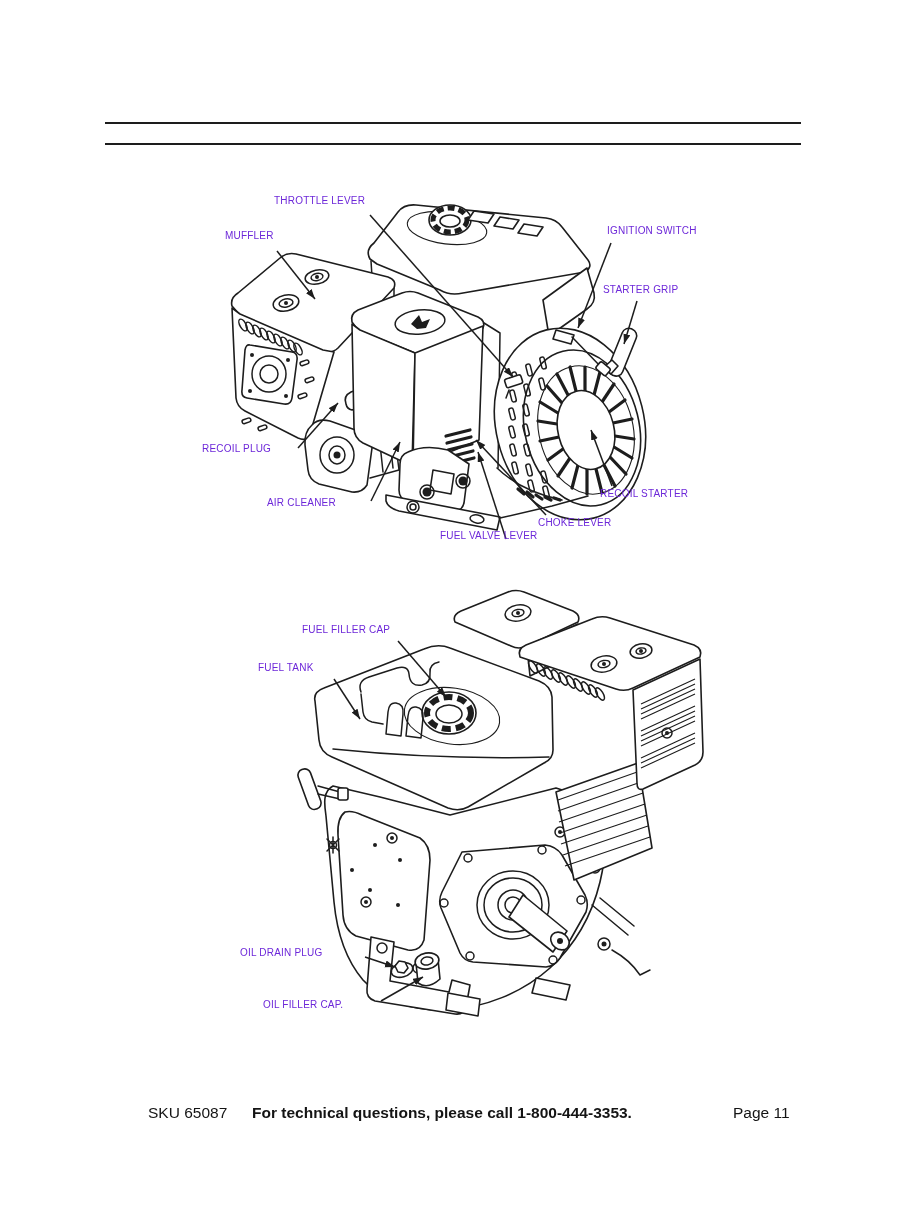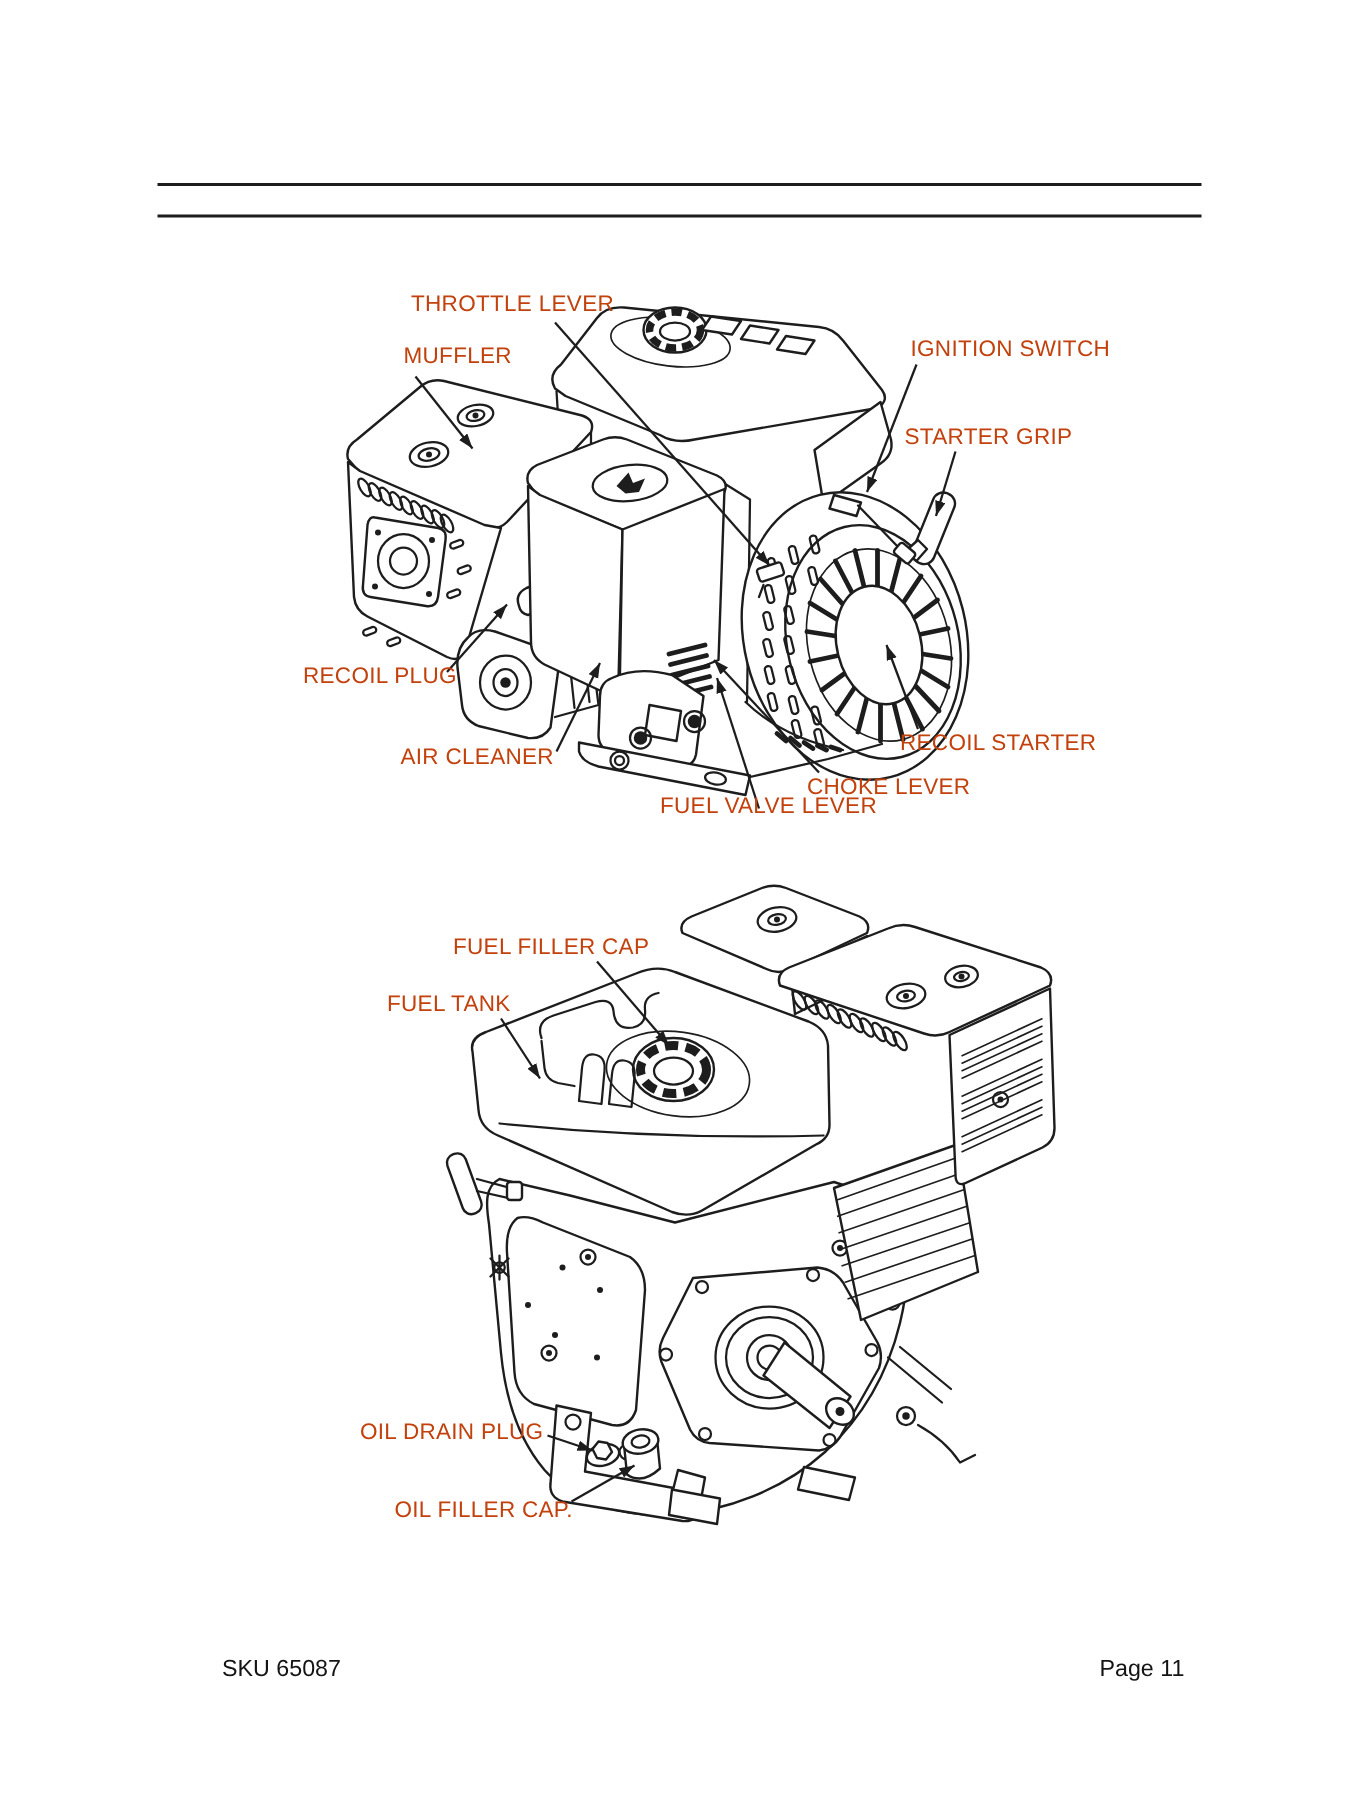--- a/index.html
+++ b/index.html
@@ -1,22 +1,22 @@
 <!DOCTYPE html>
 <html><head>
 <meta charset="utf-8">
 <style>
   html,body{margin:0;padding:0;background:#ffffff;}
   .page{position:relative;width:906px;height:1208px;background:#ffffff;overflow:hidden;
         font-family:"Liberation Sans",sans-serif;color:#151515;}
   .rule{position:absolute;left:105px;width:696px;height:2px;background:#1d1d1d;}
   .title{position:absolute;left:0;right:0;top:118px;text-align:center;
          font-size:24px;font-weight:700;letter-spacing:0px;color:#111;}
-  .lbl{position:absolute;font-size:15px;line-height:1.1;letter-spacing:.2px;
-       color:#c2410c;white-space:nowrap;}
+  .lbl{position:absolute;font-size:10px;line-height:1.1;letter-spacing:.2px;
+       color:#6d28d9;white-space:nowrap;}
   .footer-item{position:absolute;top:1104px;font-size:15.5px;color:#141414;white-space:nowrap;}
   .bold{font-weight:700;}
   svg.art{position:absolute;left:0;top:0;}
   svg.art *{vector-effect:none;}
   .s  {stroke:#1d1d1d;stroke-width:1.5;fill:none;stroke-linecap:round;stroke-linejoin:round;}
   .f  {stroke:#1d1d1d;stroke-width:1.6;fill:#ffffff;stroke-linecap:round;stroke-linejoin:round;}
   .k  {fill:#1d1d1d;stroke:none;}
   .thick{stroke:#1d1d1d;stroke-width:3.2;fill:none;stroke-linecap:round;}
   .thin{stroke:#1d1d1d;stroke-width:1.1;fill:none;}
   .scallop{stroke:#1d1d1d;fill:#ffffff;stroke-linecap:butt;}
@@ -349,30 +349,31 @@
       <g>
         <line class="leader" x1="398" y1="641" x2="446" y2="697"></line>
         <line class="leader" x1="334" y1="679" x2="360" y2="719"></line>
         <line class="leader" x1="365" y1="957" x2="395" y2="967"></line>
         <line class="leader" x1="381" y1="1001" x2="423" y2="977"></line>
       </g>
     </g>
   </svg>
 
   <div class="lbl" style="left:274px;top:195px;">THROTTLE LEVER</div>
-  <div class="lbl" style="left:225px;top:230px;margin-left:44px;">MUFFLER</div>
+  <div class="lbl" style="left:225px;top:230px;">MUFFLER</div>
   <div class="lbl" style="left:577px;top:225px;margin-left:30px;">IGNITION SWITCH</div>
   <div class="lbl" style="left:603px;top:284px;">STARTER GRIP</div>
   <div class="lbl" style="left:202px;top:443px;">RECOIL PLUG</div>
   <div class="lbl" style="left:267px;top:497px;">AIR CLEANER</div>
   <div class="lbl" style="left:600px;top:488px;">RECOIL STARTER</div>
   <div class="lbl" style="left:538px;top:517px;">CHOKE LEVER</div>
   <div class="lbl" style="left:440px;top:530px;">FUEL VALVE LEVER</div>
 
   <div class="lbl" style="left:302px;top:624px;">FUEL FILLER CAP</div>
   <div class="lbl" style="left:258px;top:662px;">FUEL TANK</div>
   <div class="lbl" style="left:240px;top:947px;">OIL DRAIN PLUG</div>
   <div class="lbl" style="left:263px;top:999px;">OIL FILLER CAP.</div>
 
   <div class="footer-item" style="left:112px;margin-left:36px;">SKU 65087</div>
+  <div class="footer-item bold" style="left:252px;">For technical questions, please call 1-800-444-3353.</div>
   <div class="footer-item" style="left:733px;">Page 11</div>
 
 </div>
 
 </body></html>

